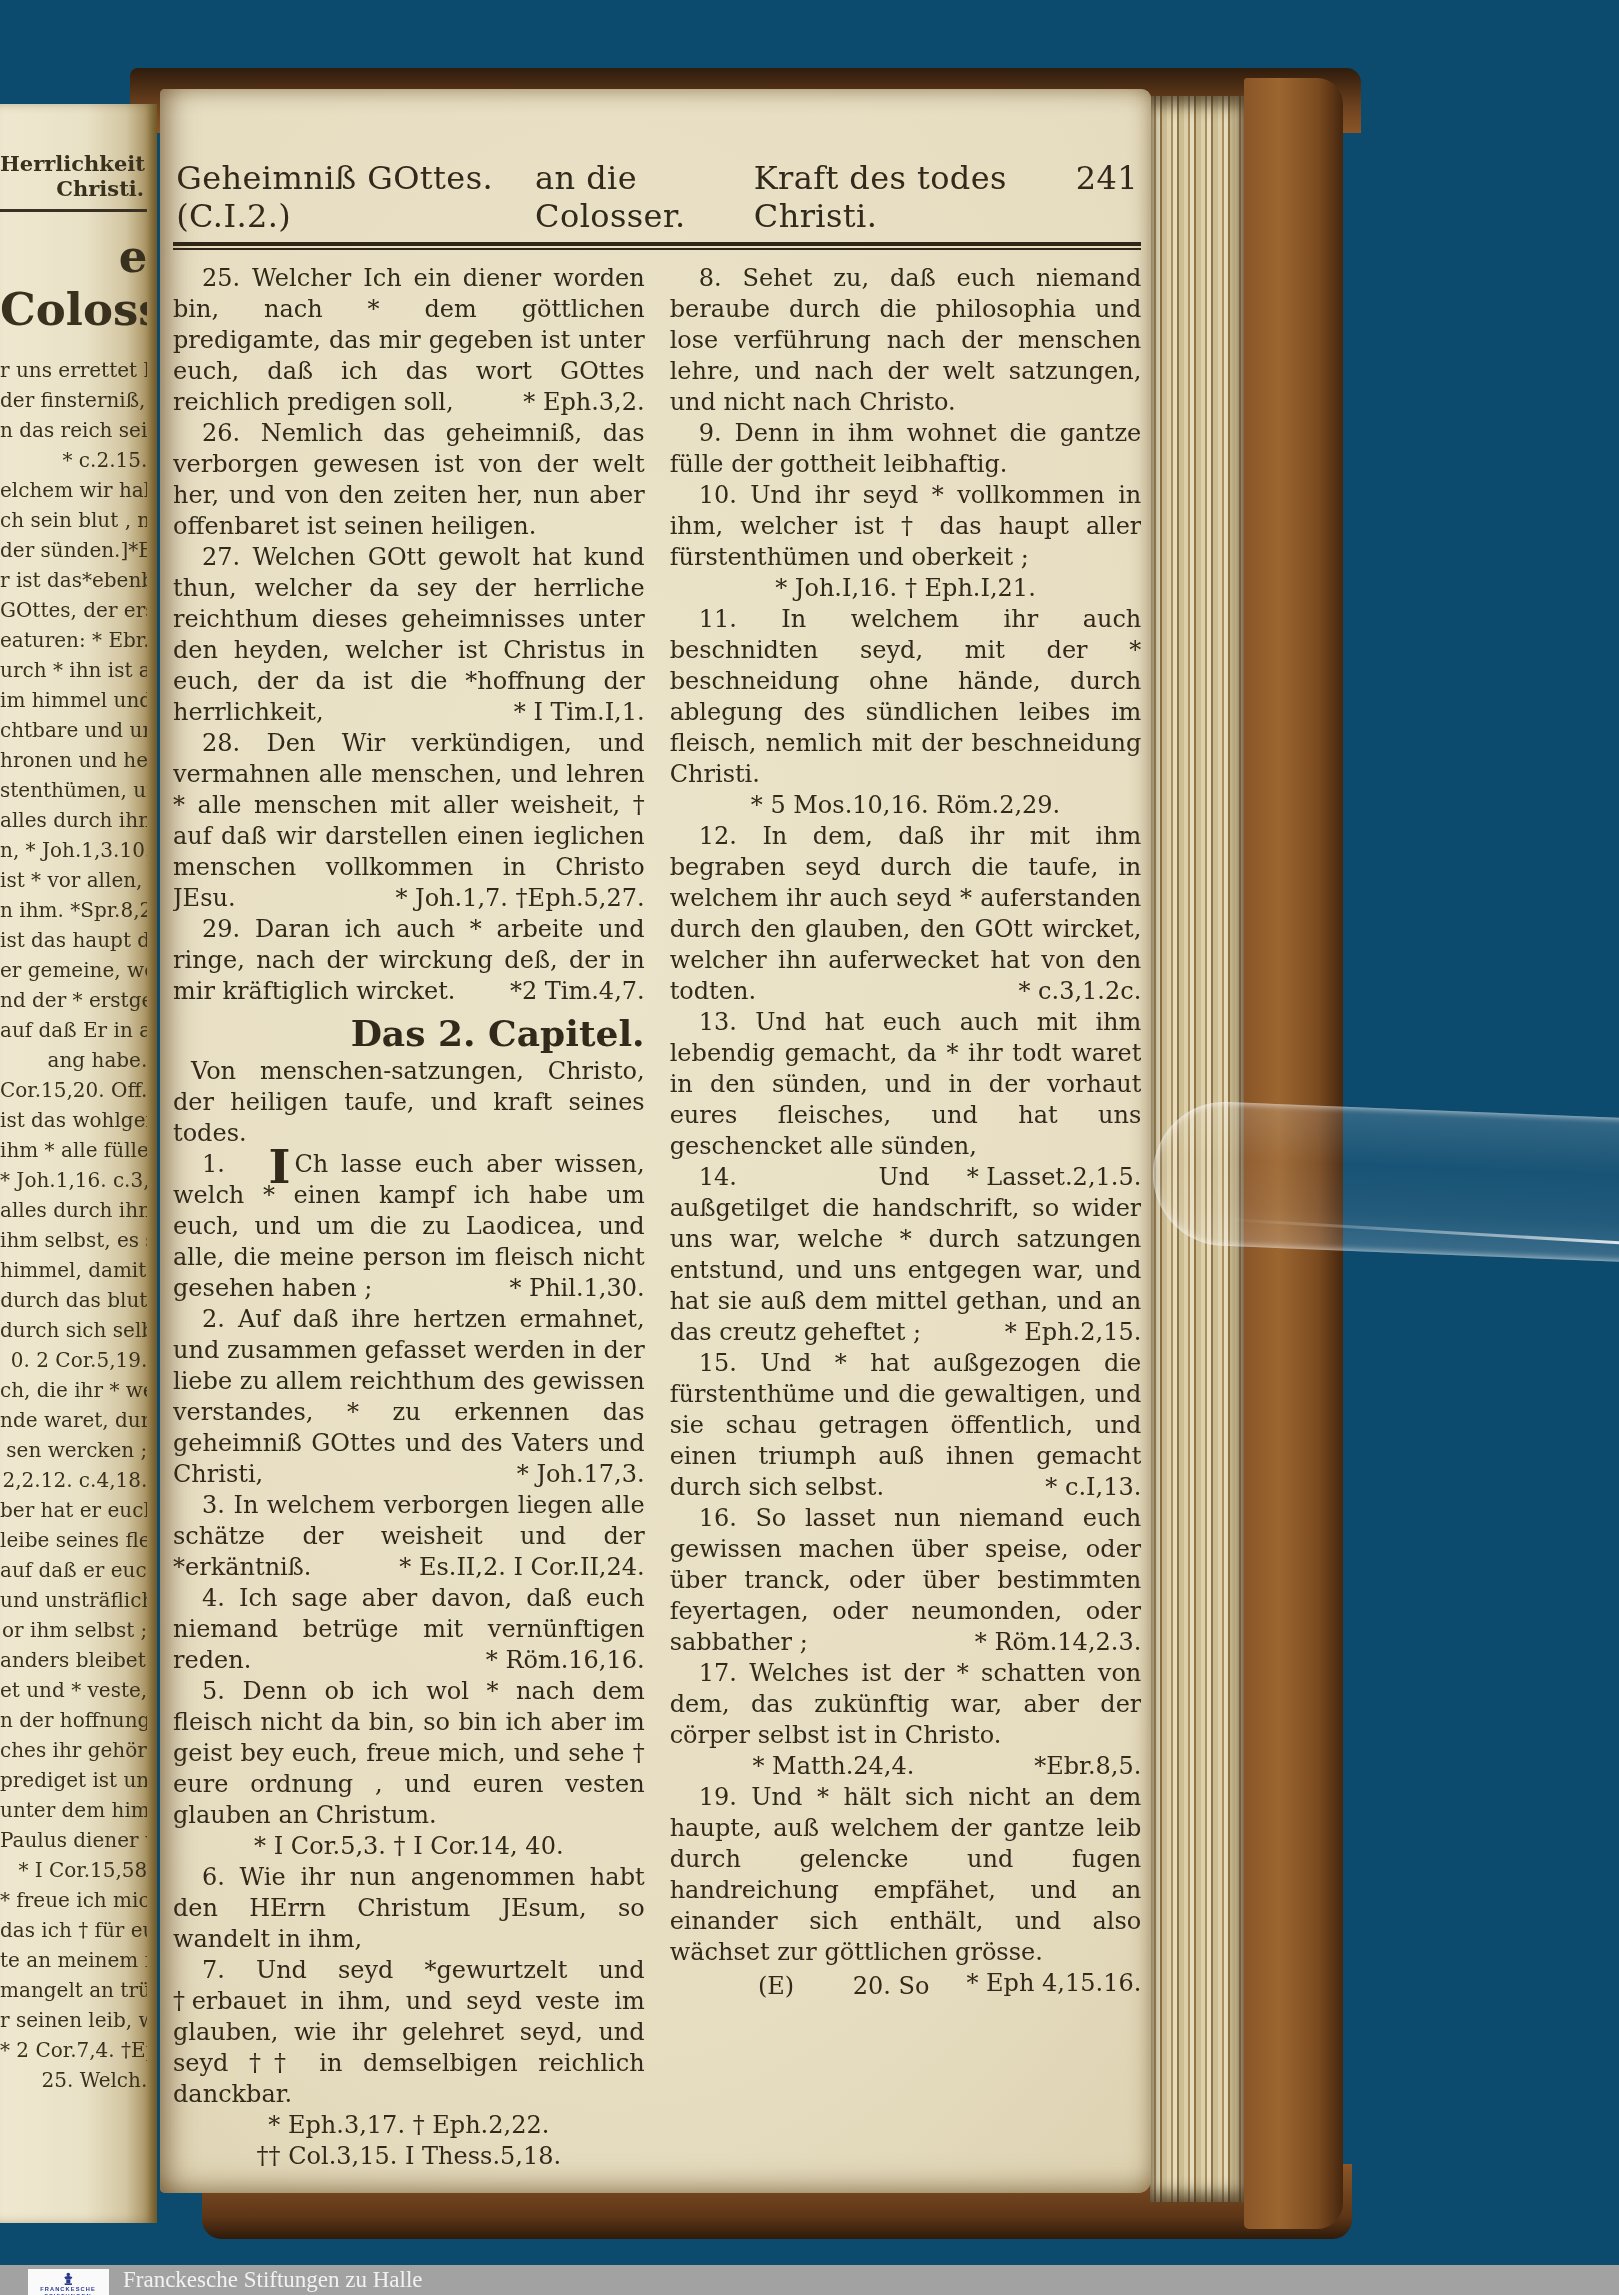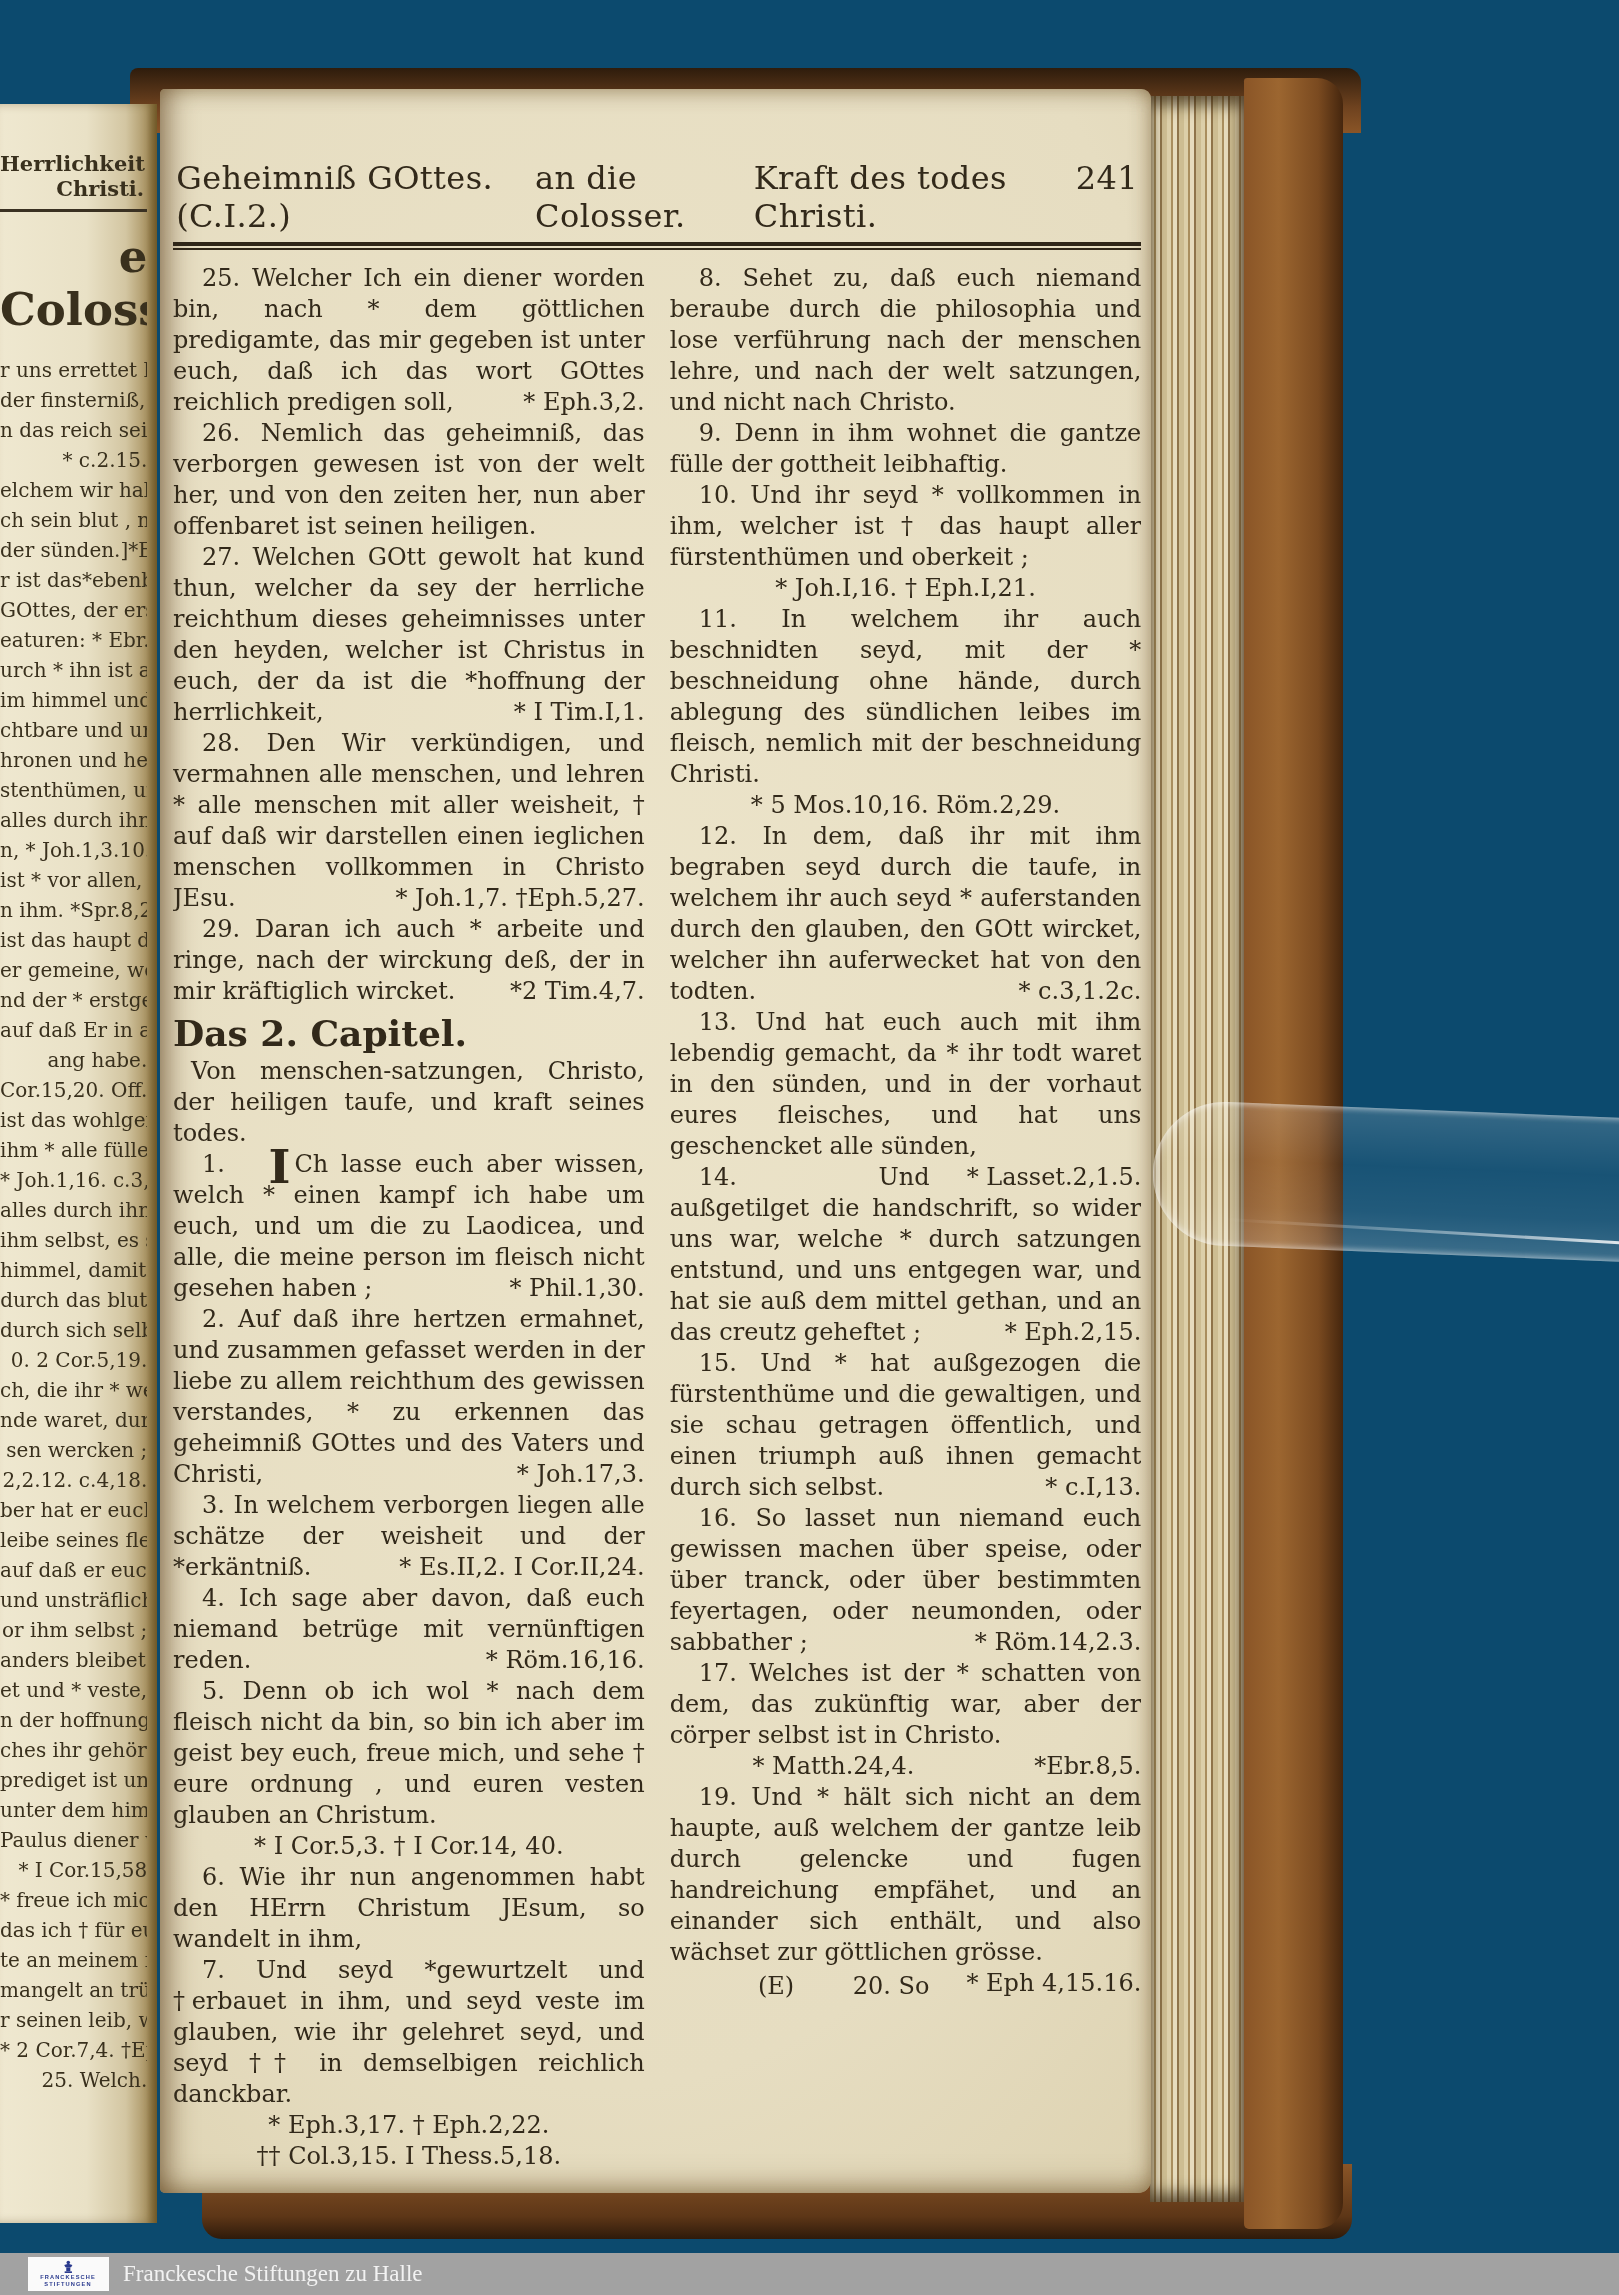--- a/index.html
+++ b/index.html
@@ -38,41 +38,41 @@
   .page-inner{position:absolute;left:13px;right:9.7px;top:70px;bottom:23px;color:#32291a;overflow:hidden;}
   .page-header{display:flex;justify-content:space-between;align-items:baseline;
     font-size:32px;font-weight:normal;letter-spacing:0.4px;padding:0 3.2px;}
   .header-right{display:flex;gap:13px;}
   .double-rule{margin-top:6.5px;border-top:4px solid #2f2617;}
   .double-rule-2{margin-top:2.4px;border-top:2.4px solid #2f2617;}
   .columns{display:flex;gap:25px;margin-top:13px;}
   .col{flex:1;font-size:24px;line-height:31px;text-align:justify;hyphens:auto;overflow:hidden;}
   .verse{margin:0;text-indent:29px;}
   .verse-ref{float:right;padding-left:8px;}
-  .chapter{margin:11.3px 0 6.5px;text-align:left;text-indent:0;font-size:36px;font-weight:bold;}
+  .chapter{margin:11.3px 0 6.5px;text-align:right;text-indent:0;font-size:36px;font-weight:bold;}
   .summary{margin:0;text-indent:18px;}
   .refline{margin:0;text-align:center;text-indent:0;}
   .sigline{display:flex;margin-top:3.2px;}
   .signature-mark{margin-left:34%;}
   .catchword{margin-left:auto;}
   .drop-initial{display:inline-block;font-size:47px;line-height:24px;font-weight:bold;
     vertical-align:-11.3px;padding:0 4px 0 1.6px;}
 
   
   .glass{position:absolute;left:1153px;top:1100px;width:502px;height:144px;
     border-radius:77px 0 0 77px;
     background:linear-gradient(180deg,rgba(255,255,255,.17),rgba(255,255,255,.05) 40%,rgba(255,255,255,.09) 72%,rgba(255,255,255,.20));
     box-shadow:inset 0 2.4px 5.7px rgba(255,255,255,.35), inset 0 -2.4px 5.7px rgba(255,255,255,.3), inset 6.5px 0 8px rgba(255,255,255,.22);
     transform:rotate(2.3deg);transform-origin:24px 50%;}
   .glass-highlight{position:absolute;left:73px;right:0;bottom:21px;height:3.2px;
     background:linear-gradient(90deg,rgba(255,255,255,0),rgba(255,255,255,.55) 70%,rgba(255,255,255,.95));
     transform:rotate(1.1deg);}
 
   
-  .footer-bar{position:absolute;left:0;right:0;bottom:0;height:42px;background:#a2a2a2;text-decoration:underline;}
+  .footer-bar{position:absolute;left:0;right:0;bottom:0;height:30px;background:#a2a2a2;text-decoration:underline;}
   .logo-box{position:absolute;left:27.5px;top:4px;width:81px;height:34px;background:#fafafa;
     display:flex;flex-direction:column;align-items:center;justify-content:center;gap:0.8px;}
   .logo-text{font-family:"Liberation Sans",sans-serif;font-size:5.7px;letter-spacing:1.1px;
     color:#2a3a8e;line-height:6.5px;font-weight:bold;}
   .footer-title{position:absolute;left:123px;top:50%;transform:translateY(-50%);
     font-family:"Liberation Serif",serif;font-size:23px;color:#f2f2f2;}
 </style>
 </head>
 <body>
 

